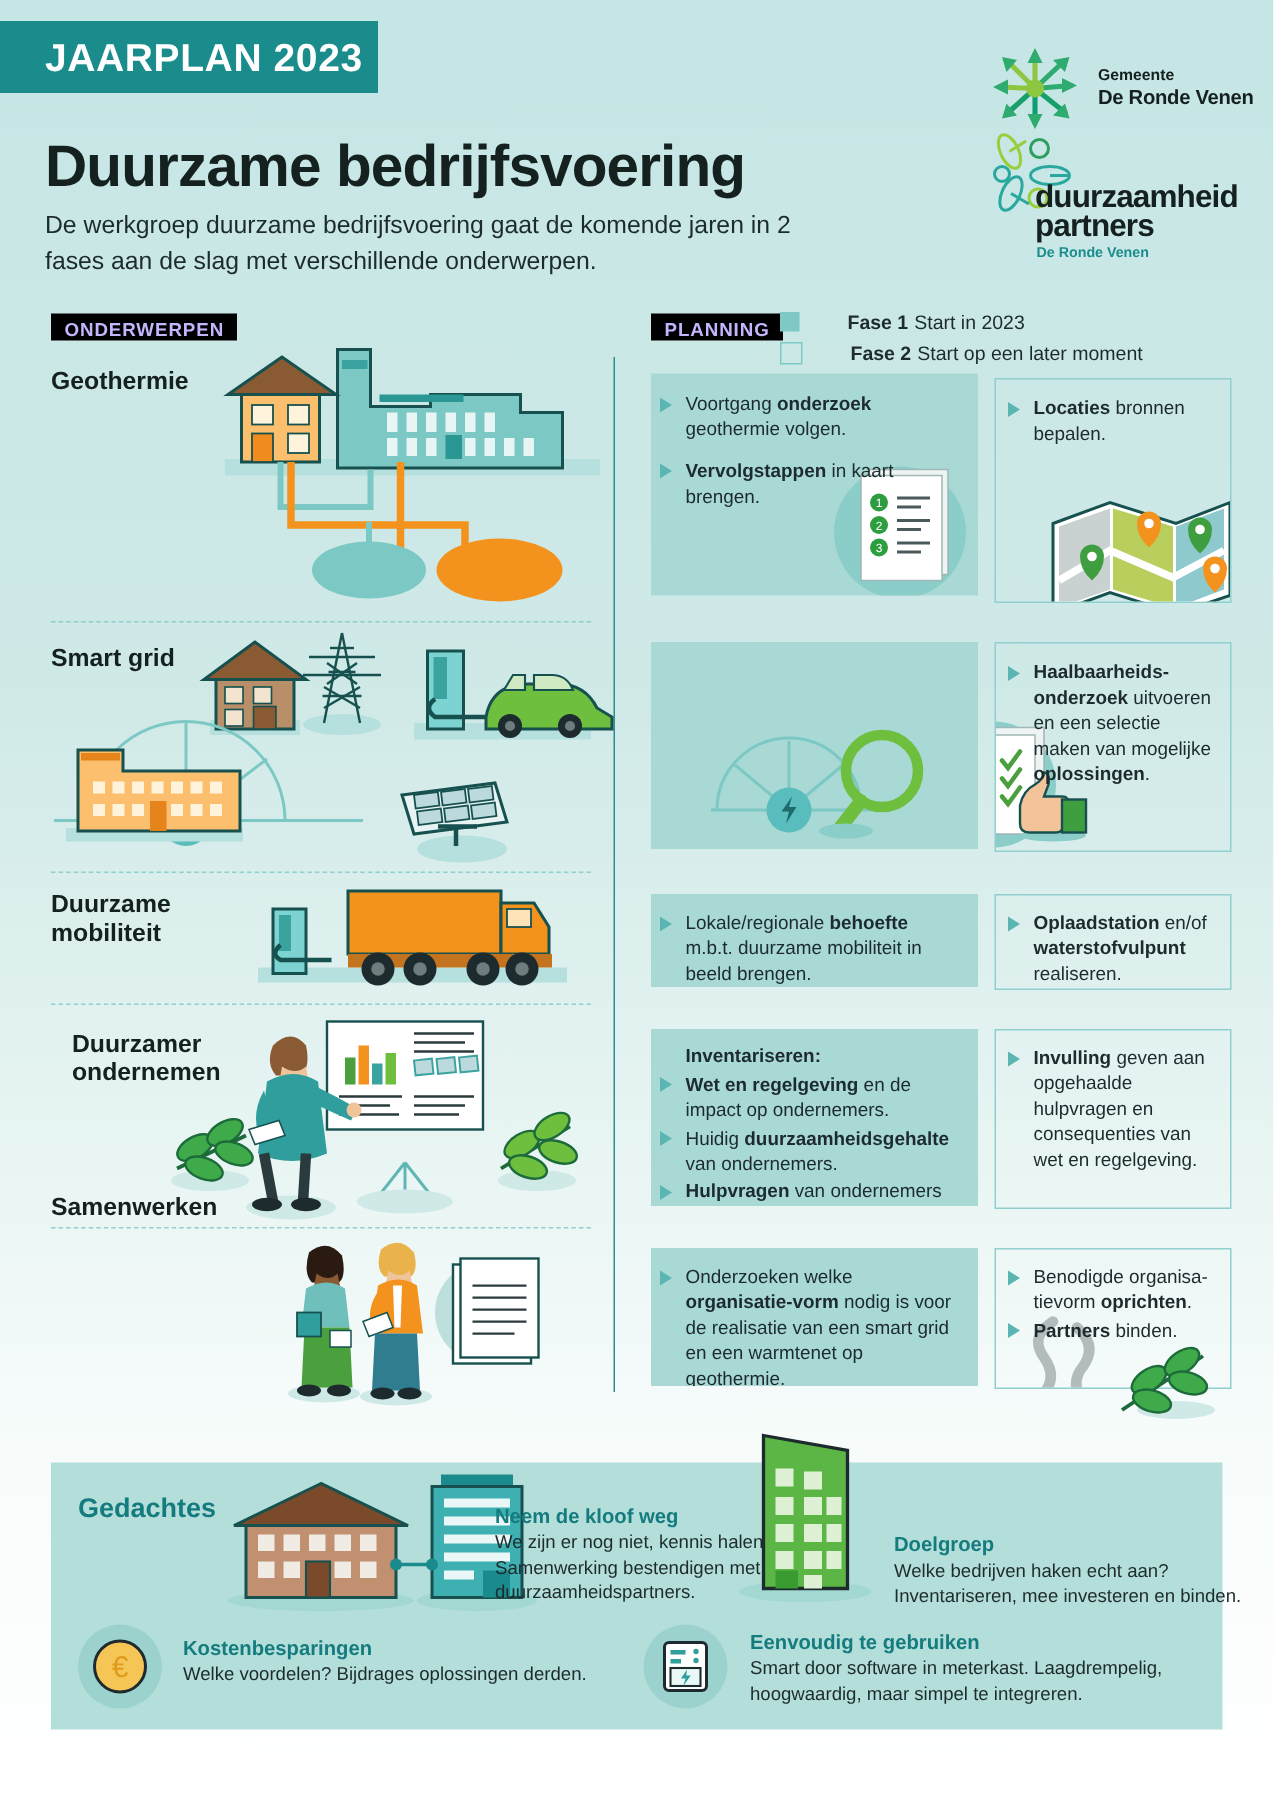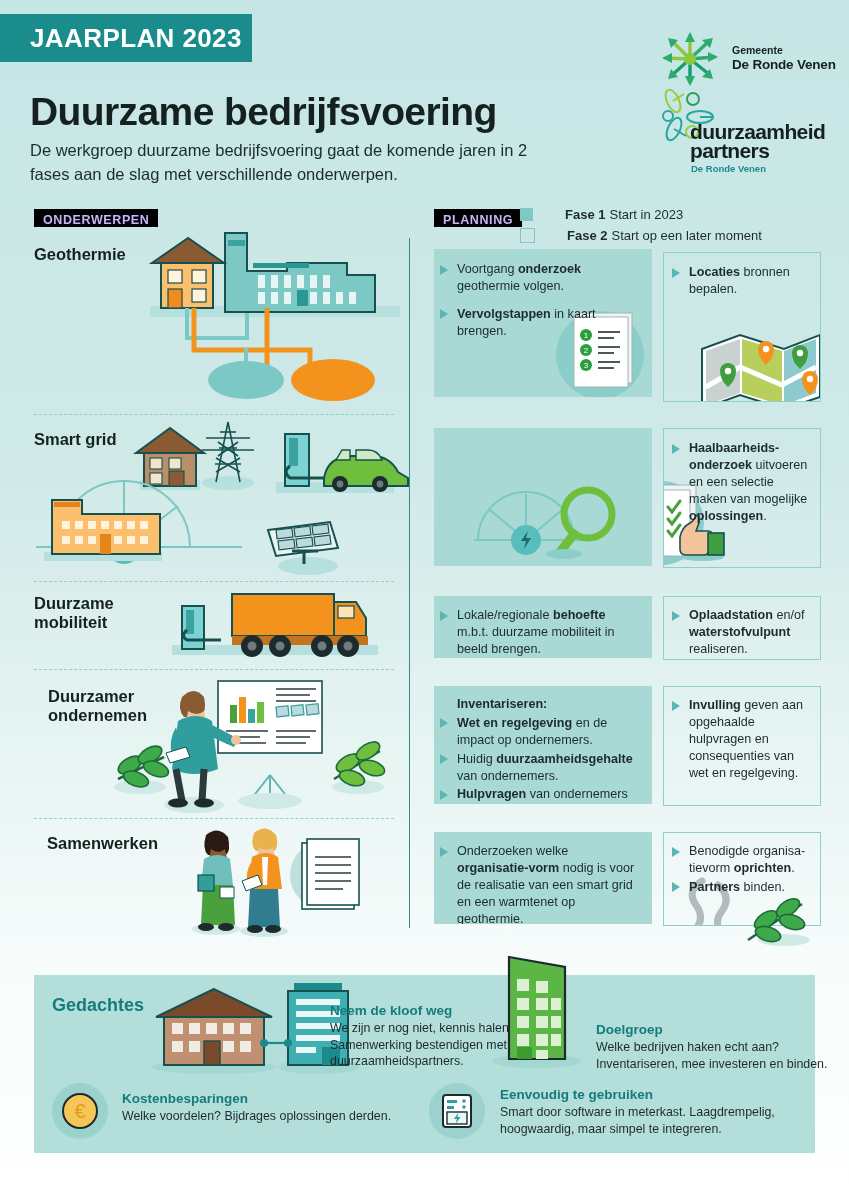--- a/index.html
+++ b/index.html
@@ -156,21 +156,21 @@
       <span>Start op een later moment</span>
     </div>
   </div>
 
   <div class="vdiv"></div>
 
   <div class="row-label" style="left:34px;top:245px;">Geothermie</div>
   <div class="row-label" style="left:34px;top:430px;">Smart grid</div>
   <div class="row-label" style="left:34px;top:594px;width:120px;">Duurzame mobiliteit</div>
   <div class="row-label" style="left:48px;top:687px;width:130px;">Duurzamer ondernemen</div>
-  <div class="row-label" style="left:34px;top:834px;margin-left:13px;">Samenwerken</div>
+  <div class="row-label" style="left:34px;top:796px;">Samenwerken</div>
 
   <div class="dash" style="top:414px;"></div>
   <div class="dash" style="top:581px;"></div>
   <div class="dash" style="top:669px;"></div>
   <div class="dash" style="top:818px;"></div>
 
   <div class="ill" style="left:150px;top:228px;">
     <svg width="250" height="180" viewBox="0 0 250 180">
       <rect x="0" y="78" width="250" height="11" fill="#b6e0dd"></rect>
 

